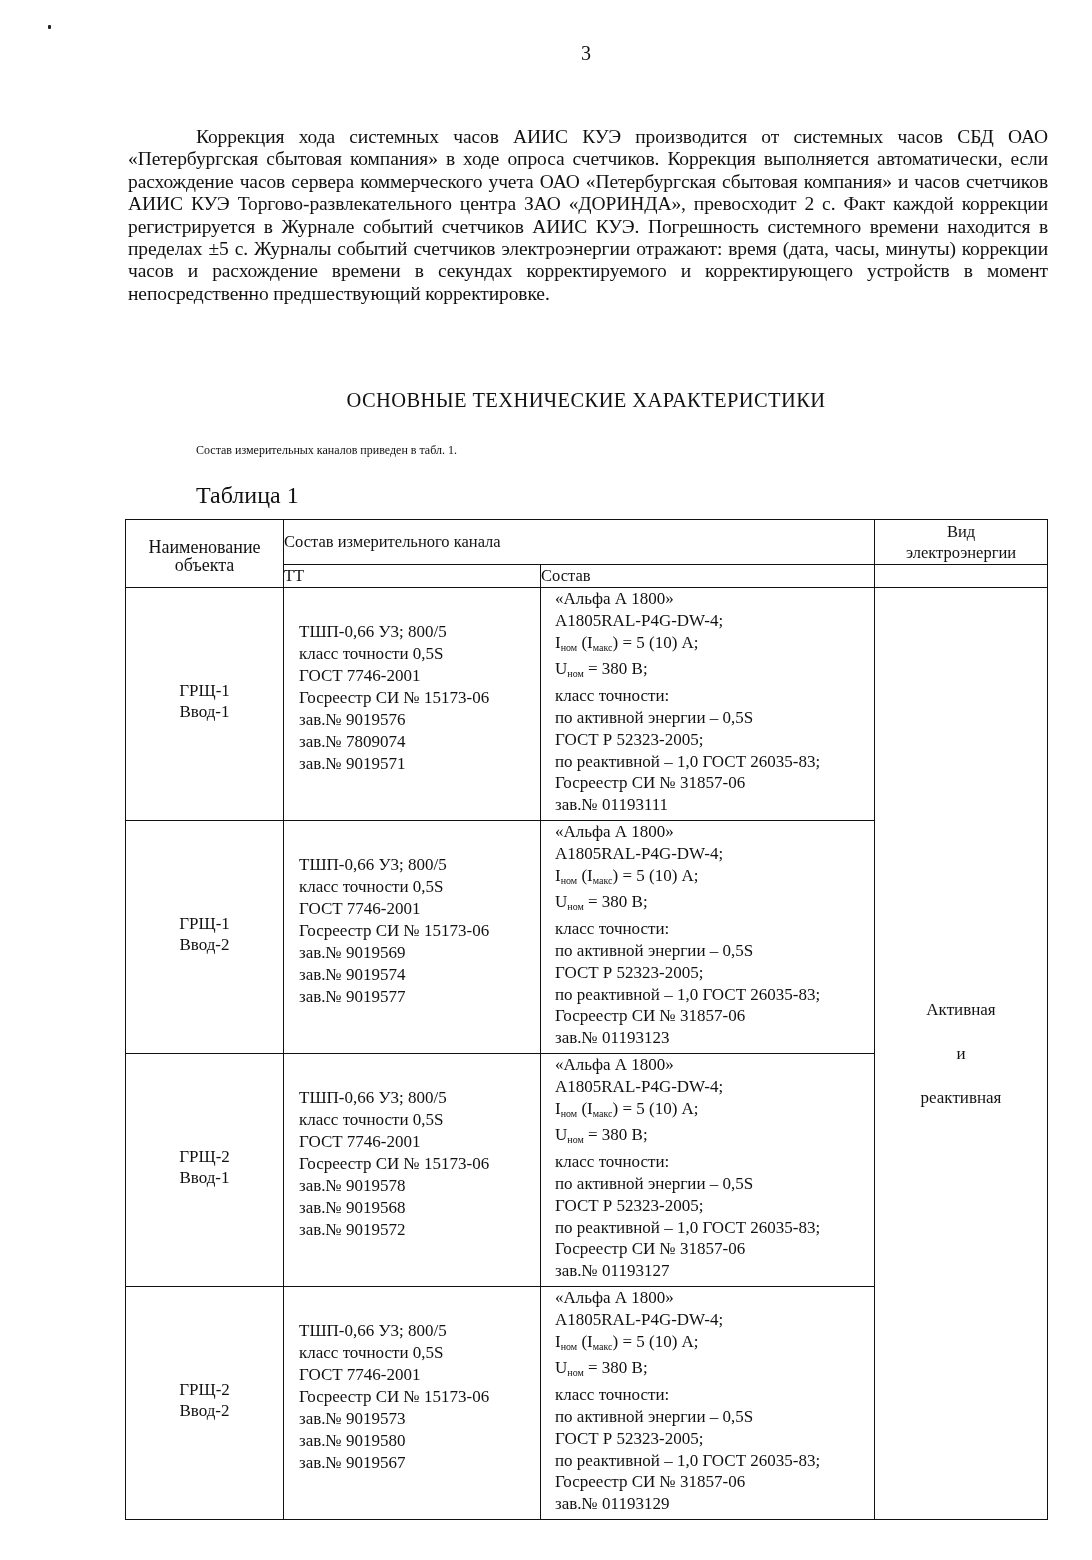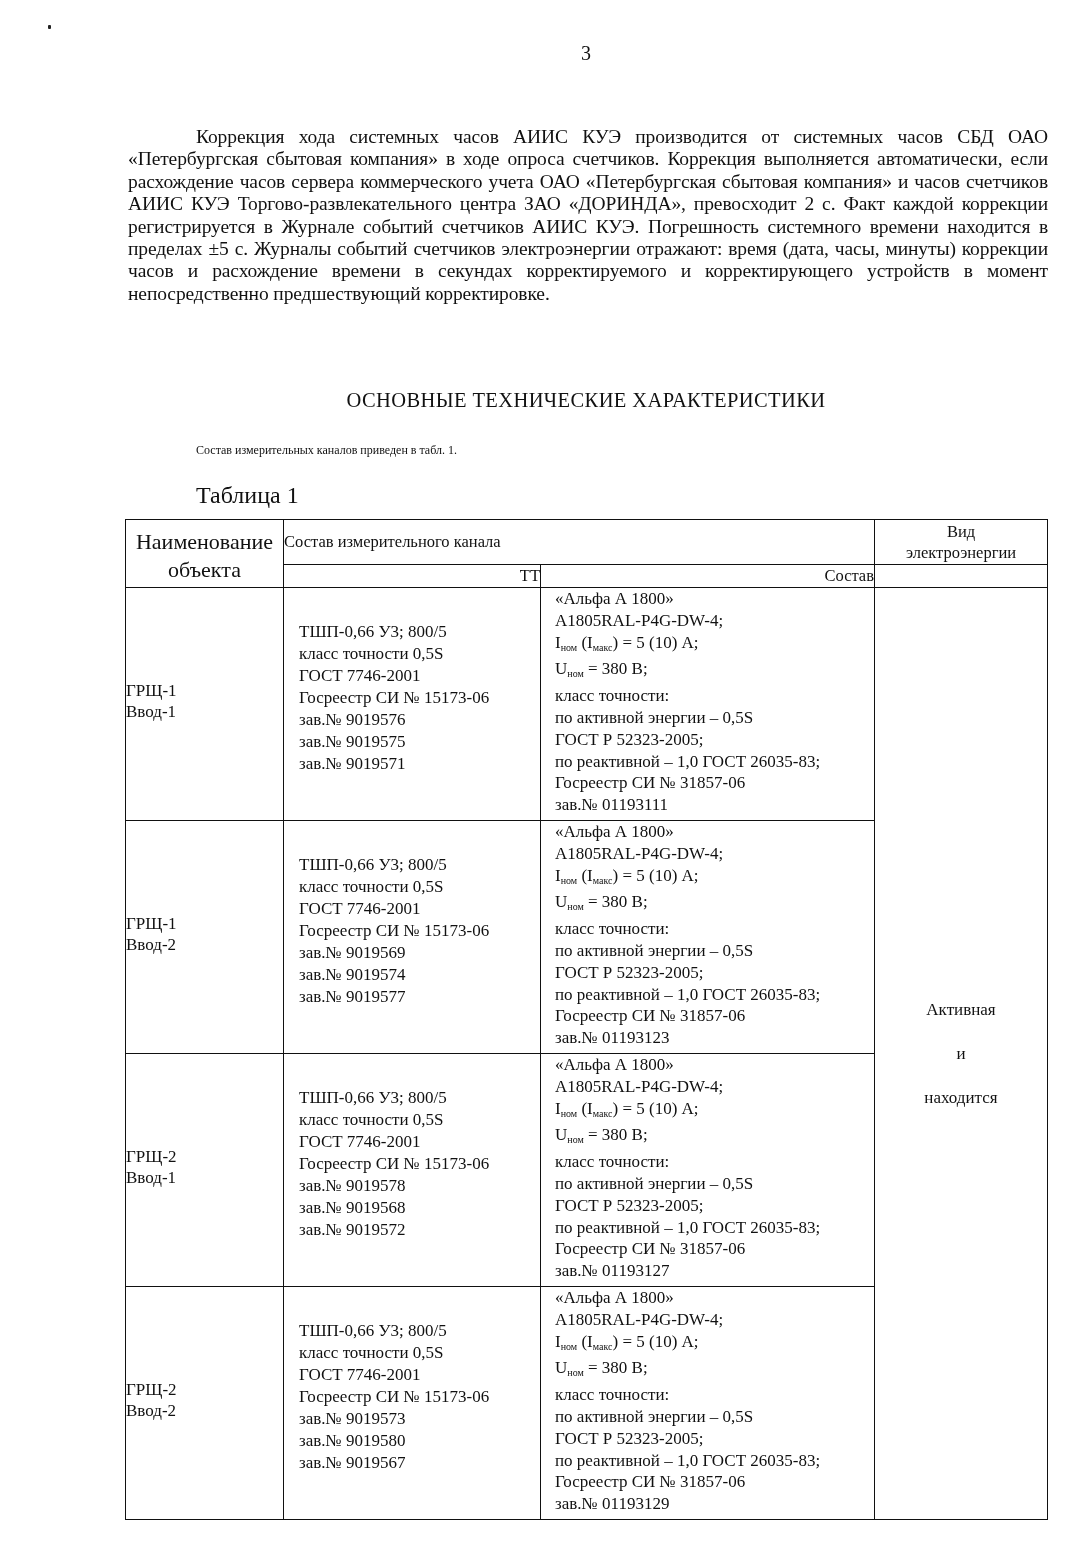--- a/index.html
+++ b/index.html
@@ -7,25 +7,25 @@
          font-family: "Liberation Serif", "DejaVu Serif", serif; color: #111; }
   .dot { position: absolute; left: 48px; top: 25px; width: 3px; height: 4px; background: #222; border-radius: 1px; }
   .page-num { position: absolute; top: 42px; left: 0; width: 1172px; text-align: center; font-size: 20px; }
   .para { position: absolute; left: 128px; top: 126px; width: 920px; font-size: 19.5px; line-height: 22.4px;
           text-align: justify; text-indent: 68px; letter-spacing: -0.1px; }
   .section-title { position: absolute; top: 389px; left: 0; width: 1172px; text-align: center; font-size: 20.5px; letter-spacing: 0.4px; }
   .intro { position: absolute; left: 196px; top: 443px; font-size: 12px; }
   .tcaption { position: absolute; left: 196px; top: 482px; font-size: 24px; }
   table.main { position: absolute; left: 125px; top: 519px; border-collapse: collapse; font-size: 17px; }
   table.main td, table.main th { border: 1.5px solid #111; padding: 0; font-weight: normal; }
-  .h-obj { width: 157px; text-align: center; vertical-align: middle; line-height: 28px; font-size: 22px; padding-top: 4px !important; }
+  .h-obj { width: 157px; text-align: center; vertical-align: middle; line-height: 18px; font-size: 18px; padding-top: 4px !important; }
   .h-comp { text-align: left; height: 44px; font-size: 16.5px; }
   .h-kind { width: 172px; text-align: center; line-height: 21px; font-size: 16.5px; height: 44px; }
-  .h-sub { height: 22px; text-align: right; font-size: 16.5px; line-height: 20px; }
-  .c-obj { text-align: left; vertical-align: middle; line-height: 21px; padding-bottom: 6px !important; }
+  .h-sub { height: 22px; text-align: left; font-size: 16.5px; line-height: 20px; }
+  .c-obj { text-align: center; vertical-align: middle; line-height: 21px; padding-bottom: 6px !important; }
   .c-tt { width: 241px; vertical-align: middle; padding-left: 15px !important; line-height: 22px; padding-bottom: 12px !important; }
   .c-meter { width: 319px; vertical-align: top; padding-left: 14px !important; line-height: 21.8px; margin-left: 36px; }
   .c-kind { text-align: center; vertical-align: middle; line-height: 44px; margin-left: 28px; }
   .row-body td { height: 220px; }
   .sub { font-size: 10px; vertical-align: -3px; }
   .line { display: block; white-space: nowrap; }
 </style>
 </head>
 <body>
 
@@ -58,39 +58,39 @@
     <td class="c-obj">
       <span class="line">ГРЩ-1</span>
       <span class="line">Ввод-1</span>
     </td>
     <td class="c-tt">
       <span class="line">ТШП-0,66 У3; 800/5</span>
       <span class="line">класс точности 0,5S</span>
       <span class="line">ГОСТ 7746-2001</span>
       <span class="line">Госреестр СИ № 15173-06</span>
       <span class="line">зав.№ 9019576</span>
-      <span class="line">зав.№ 9019575</span>
+      <span class="line">зав.№ 7809074</span>
       <span class="line">зав.№ 9019571</span>
     </td>
     <td class="c-meter">
       <span class="line">«Альфа А 1800»</span>
       <span class="line">A1805RAL-P4G-DW-4;</span>
       <span class="line"><span>I</span><span class="sub">ном</span><span> (I</span><span class="sub">макс</span><span>) = 5 (10) А;</span></span>
       <span class="line"><span>U</span><span class="sub">ном</span><span> = 380 В;</span></span>
       <span class="line">класс точности:</span>
       <span class="line">по активной энергии – 0,5S</span>
       <span class="line">ГОСТ Р 52323-2005;</span>
       <span class="line">по реактивной – 1,0  ГОСТ 26035-83;</span>
       <span class="line">Госреестр СИ № 31857-06</span>
       <span class="line">зав.№ 01193111</span>
     </td>
     <td class="c-kind" rowspan="4">
       <span class="line">Активная</span>
       <span class="line">и</span>
-      <span class="line">находится</span>
+      <span class="line">реактивная</span>
     </td>
   </tr>
 
   <tr class="row-body">
     <td class="c-obj">
       <span class="line">ГРЩ-1</span>
       <span class="line">Ввод-2</span>
     </td>
     <td class="c-tt">
       <span class="line">ТШП-0,66 У3; 800/5</span>

